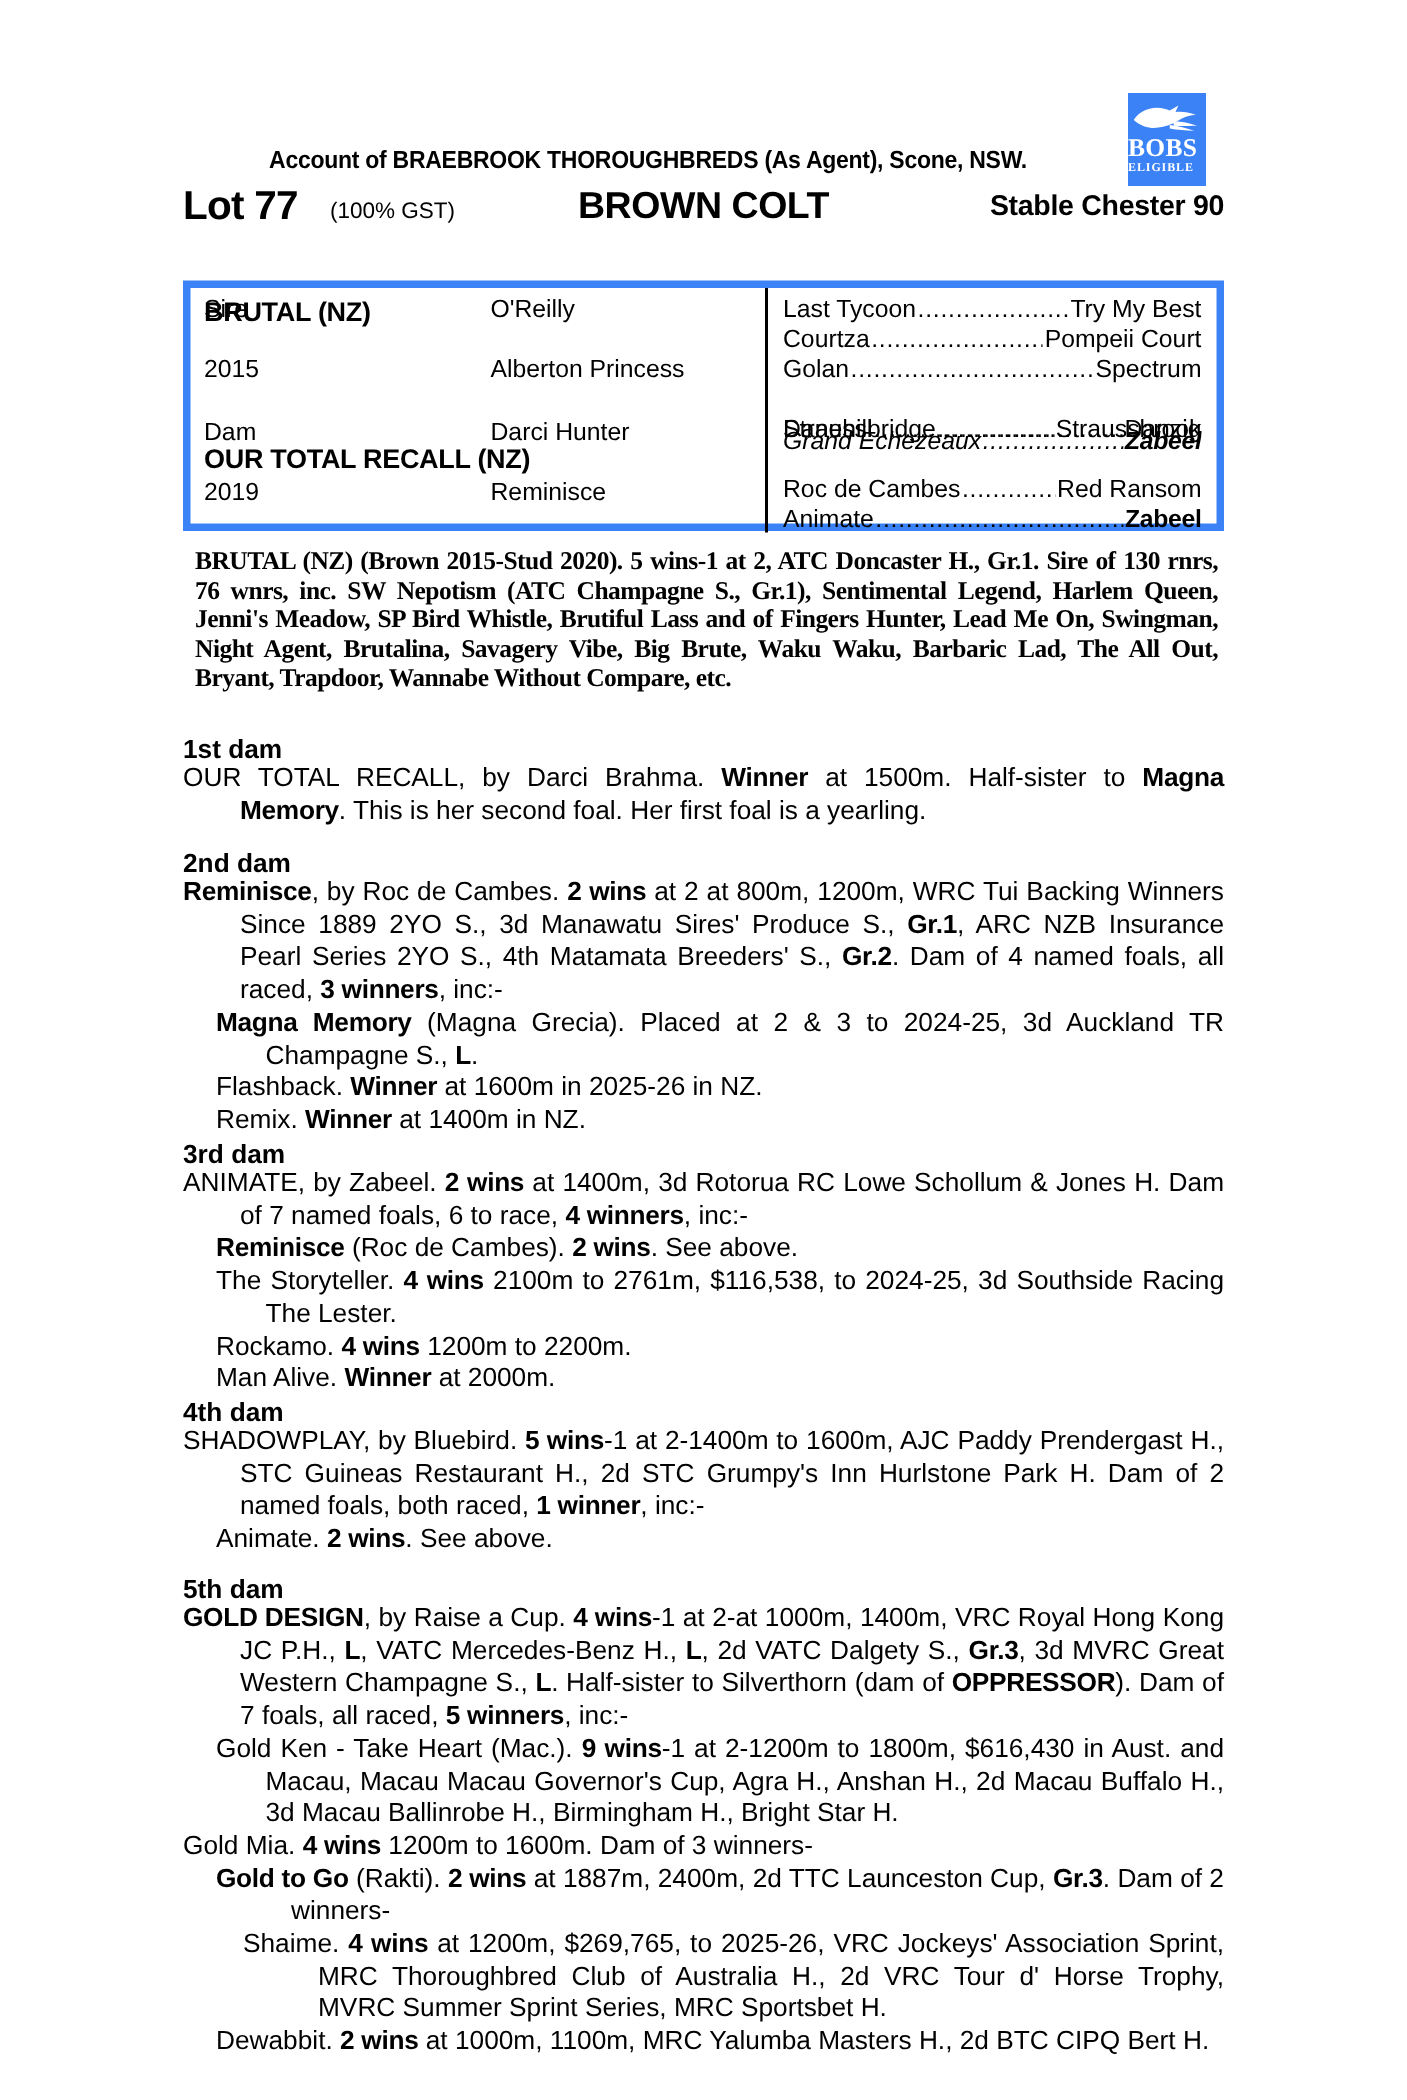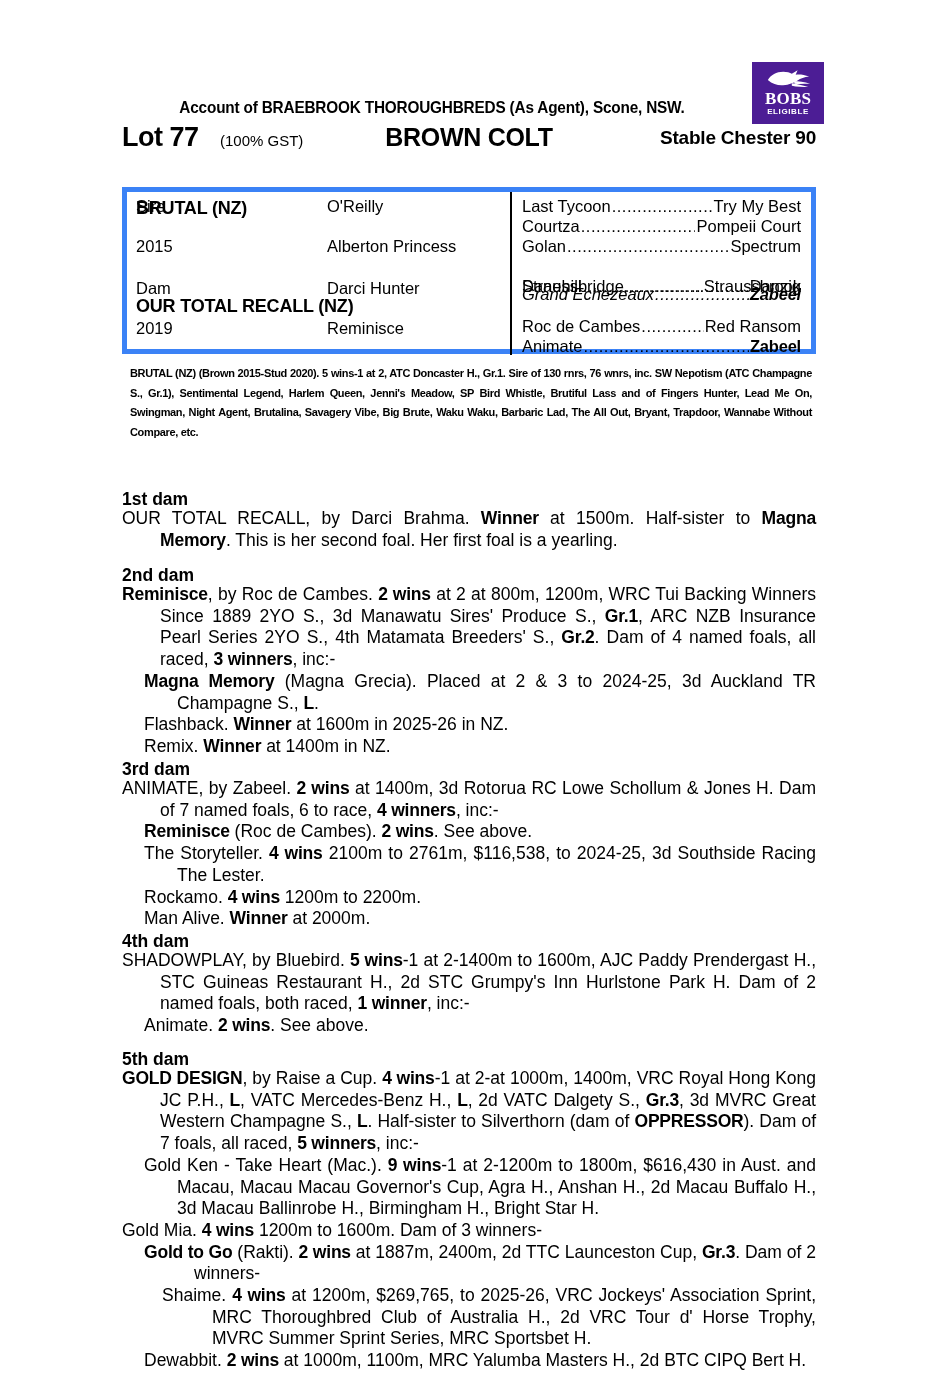--- a/index.html
+++ b/index.html
@@ -20,45 +20,44 @@
     left: 0; top: 0;
     width: 938px;
     height: 1400px;
   }
 
   
   .bobs-logo {
     position: absolute;
     left: 752px;
     top: 62px;
-    width: 72px;
+    width: 52px;
     height: 62px;
-    background: #4c1d95;
+    background: #3b82f6;
     display: flex;
     flex-direction: column;
-    align-items: center;
     justify-content: flex-start;
   }
   .bobs-horse {
     width: 48px;
     height: 22px;
     margin-top: 5px;
   }
   .bobs-word {
     color: #ffffff;
     font-family: "Liberation Serif", serif;
     font-weight: bold;
     font-size: 17px;
     line-height: 17px;
     letter-spacing: 0.2px;
     margin-top: 1px;
   }
   .bobs-sub {
     color: #ffffff;
-    font-family: Liberation Sans, sans-serif;
+    font-family: Liberation Serif, serif;
     font-weight: bold;
     font-size: 8px;
     line-height: 9px;
     letter-spacing: 0.6px;
   }
 
   .account-line {
     position: absolute;
     left: 122px;
     top: 98px;
@@ -217,24 +216,25 @@
   .ped-r-val { white-space: nowrap; }
   .ped-r-val.bold { font-weight: bold; letter-spacing: -0.2px; }
 
   
   .sire-summary {
     position: absolute;
     left: 130px;
     top: 364px;
     width: 682px;
     font-weight: bold;
-    font-size: 11px;
+    font-size: 17px;
     line-height: 19.6px;
     text-align: justify;
     letter-spacing: -0.35px;
+    font-family: Liberation Serif, serif;
   }
 
   
   .dam-heading {
     position: absolute;
     left: 122px;
     font-weight: bold;
     font-size: 17.5px;
     line-height: 22px;
   }

